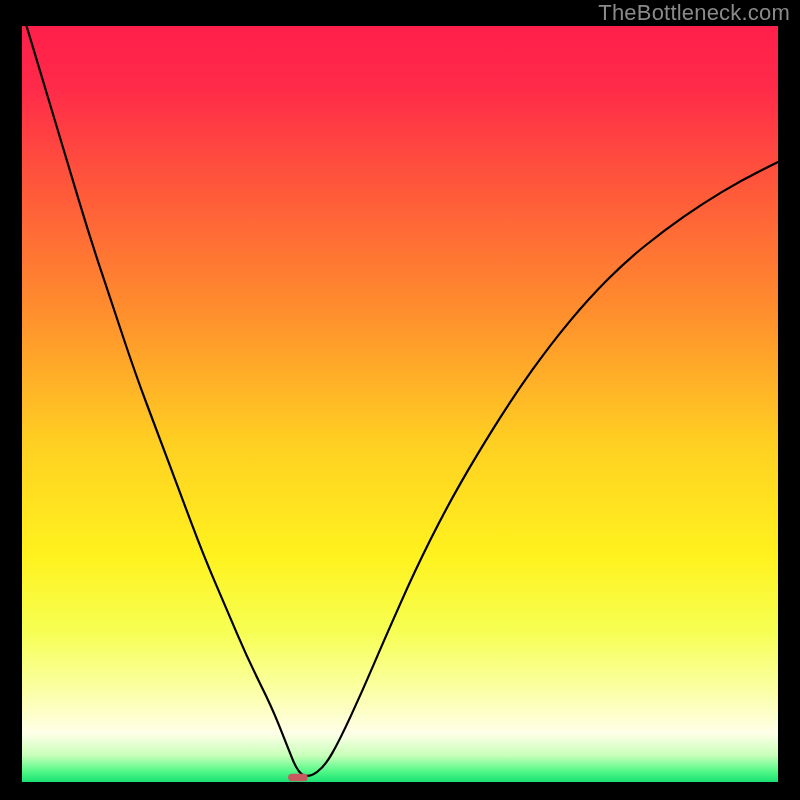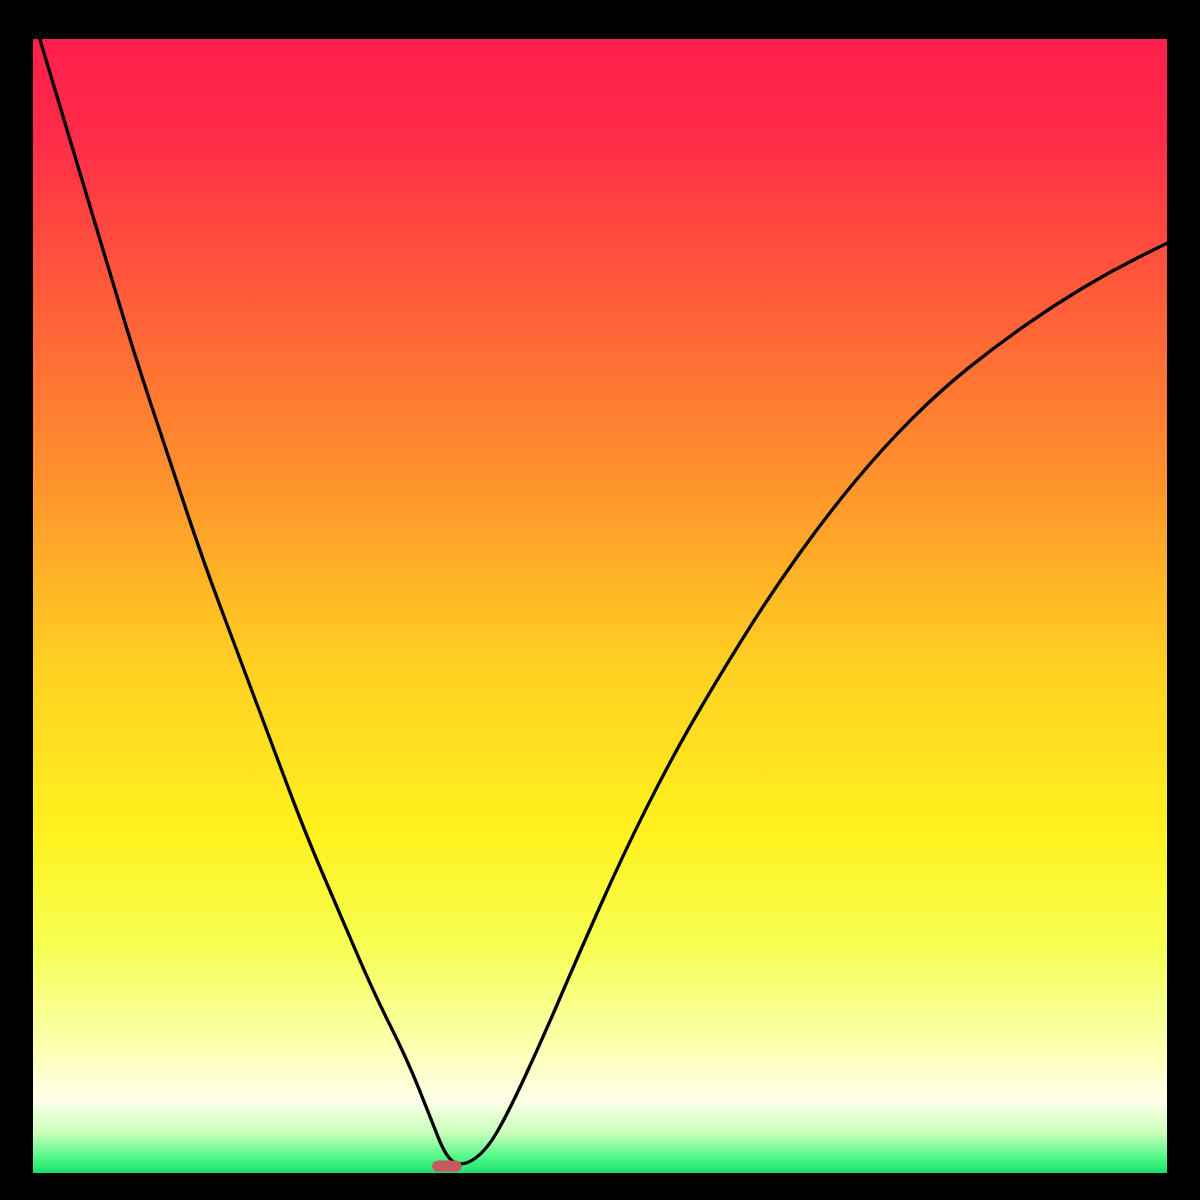--- a/index.html
+++ b/index.html
@@ -52,13 +52,14 @@
             <stop offset="98.5%" stop-color="#57f989"></stop>
             <stop offset="100%" stop-color="#18e171"></stop>
           </linearGradient>
         </defs>
         <rect x="0" y="0" width="756" height="756" fill="url(#bg-grad)"></rect>
         <path d="M 0 -15.120000000000005 Q 0 -15.120000000000005 11.34 22.680000000000007 Q 22.68 60.48000000000002 34.019999999999996 98.28000000000003 Q 45.36 136.08000000000004 56.699999999999996 173.88000000000005 Q 68.03999999999999 211.68000000000006 79.38 245.70000000000002 Q 90.72 279.71999999999997 102.06 313.74 Q 113.39999999999999 347.76 124.73999999999998 378 Q 136.07999999999998 408.24 147.42 438.48 Q 158.76 468.71999999999997 170.1 498.96000000000004 Q 181.44 529.2 192.78 555.6600000000001 Q 204.12 582.12 215.45999999999998 608.5799999999999 Q 226.79999999999998 635.04 238.14 657.72 Q 249.48000000000002 680.4 257.03999999999996 699.3 Q 264.59999999999997 718.2 270.27 732.5640000000001 Q 275.94 746.928 281.61 749.196 Q 287.28000000000003 751.464 294.84000000000003 746.172 Q 302.40000000000003 740.88 309.96000000000004 727.65 Q 317.52 714.42 328.86 689.8499999999999 Q 340.2 665.28 351.53999999999996 638.8199999999999 Q 362.88 612.36 378 578.3399999999999 Q 393.12 544.3199999999999 408.24 514.0799999999999 Q 423.36 483.84000000000003 438.48 457.38 Q 453.59999999999997 430.92 472.5 400.68 Q 491.40000000000003 370.44 510.29999999999995 343.98 Q 529.1999999999999 317.52000000000004 548.0999999999999 294.84000000000003 Q 567 272.15999999999997 585.9000000000001 253.26 Q 604.8000000000001 234.36 623.7 219.24 Q 642.6 204.12 661.5 190.89 Q 680.4 177.65999999999997 699.3 166.32 Q 718.1999999999999 154.98000000000002 737.0999999999999 145.53000000000003 T 756 136.08000000000004" fill="none" stroke="#000" stroke-width="2.2" stroke-linecap="round"></path>
         <rect x="266.112" y="747.684" width="19.65599999999995" height="7.560000000000059" rx="3.7800000000000296" fill="#c65a5f"></rect>
       </svg>
   </div>
 
+  <div class="watermark" id="wm" style="right: 10px; top: 0px;">TheBottleneck.com</div>
 </div>
 
 </body></html>

